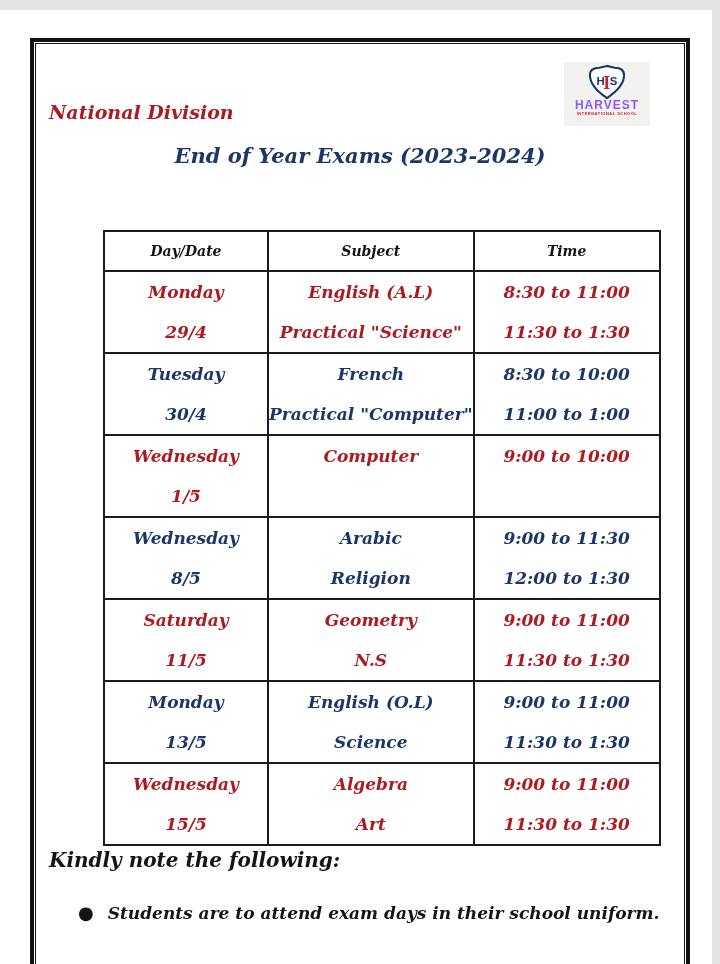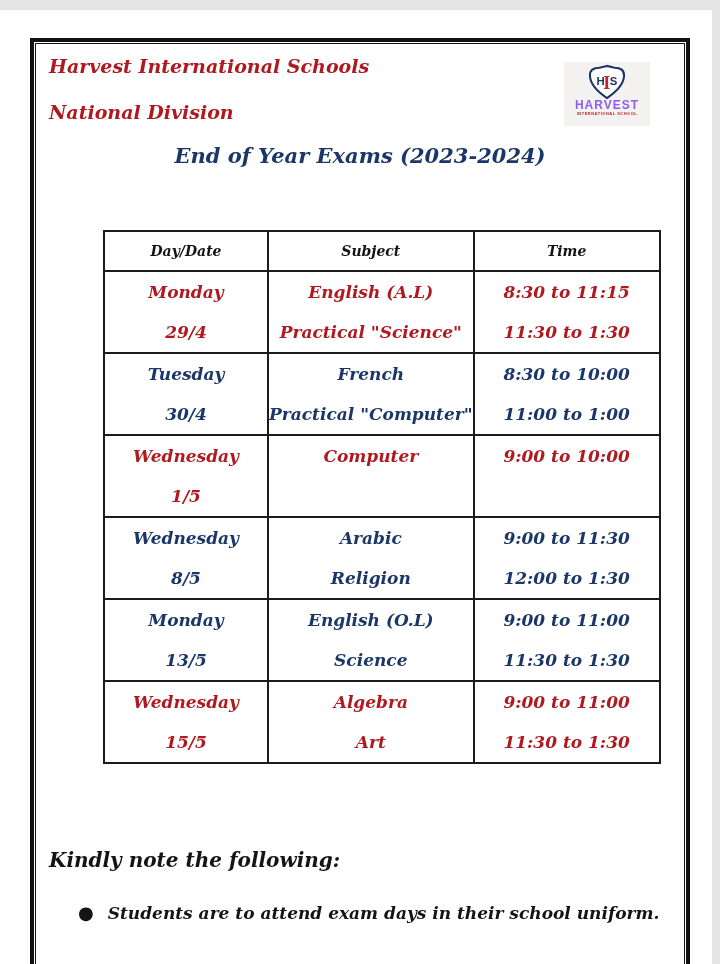--- a/index.html
+++ b/index.html
@@ -45,21 +45,20 @@
 </head>
 <body>
 
 <div class="top-strip"></div>
 <div class="right-strip"></div>
 
 <div class="page">
   <div class="frame">
     <div class="frame-inner">
 
-      <div class="txt red school-name">Harvest International Schools</div>
       <div class="txt red division">National Division</div>
       <div class="txt navy doc-title">End of Year Exams (2023-2024)</div>
 
       <div class="logo">
         <svg width="46" height="36" viewBox="0 0 48 38">
           <path d="M24 2 L16 4 Q6 4 6 12 Q6 24 24 36 Q42 24 42 12 Q42 4 32 4 Z" fill="#ffffff" stroke="#1b3768" stroke-width="2.2"></path>
           <text x="13" y="22" font-size="12" font-weight="bold" font-family="Liberation Sans, sans-serif" fill="#1b3768">H</text>
           <text x="20" y="26" font-size="19" font-weight="bold" font-family="Liberation Serif, serif" fill="#c0272d">I</text>
           <text x="27" y="22" font-size="12" font-weight="bold" font-family="Liberation Sans, sans-serif" fill="#1b3768">S</text>
         </svg>
@@ -82,21 +81,21 @@
         <tr class="row-red">
           <td>
             <div class="line">Monday</div>
             <div class="line">29/4</div>
           </td>
           <td>
             <div class="line">English (A.L)</div>
             <div class="line">Practical "Science"</div>
           </td>
           <td>
-            <div class="line">8:30 to 11:15</div>
+            <div class="line">8:30 to 11:00</div>
             <div class="line">11:30 to 1:30</div>
           </td>
         </tr>
         <tr class="row-navy">
           <td>
             <div class="line">Tuesday</div>
             <div class="line">30/4</div>
           </td>
           <td>
             <div class="line">French</div>
@@ -128,20 +127,34 @@
           </td>
           <td>
             <div class="line">Arabic</div>
             <div class="line">Religion</div>
           </td>
           <td>
             <div class="line">9:00 to 11:30</div>
             <div class="line">12:00 to 1:30</div>
           </td>
         </tr>
+        <tr class="row-red">
+          <td>
+            <div class="line">Saturday</div>
+            <div class="line">11/5</div>
+          </td>
+          <td>
+            <div class="line">Geometry</div>
+            <div class="line">N.S</div>
+          </td>
+          <td>
+            <div class="line">9:00 to 11:00</div>
+            <div class="line">11:30 to 1:30</div>
+          </td>
+        </tr>
         <tr class="row-navy">
           <td>
             <div class="line">Monday</div>
             <div class="line">13/5</div>
           </td>
           <td>
             <div class="line">English (O.L)</div>
             <div class="line">Science</div>
           </td>
           <td>

